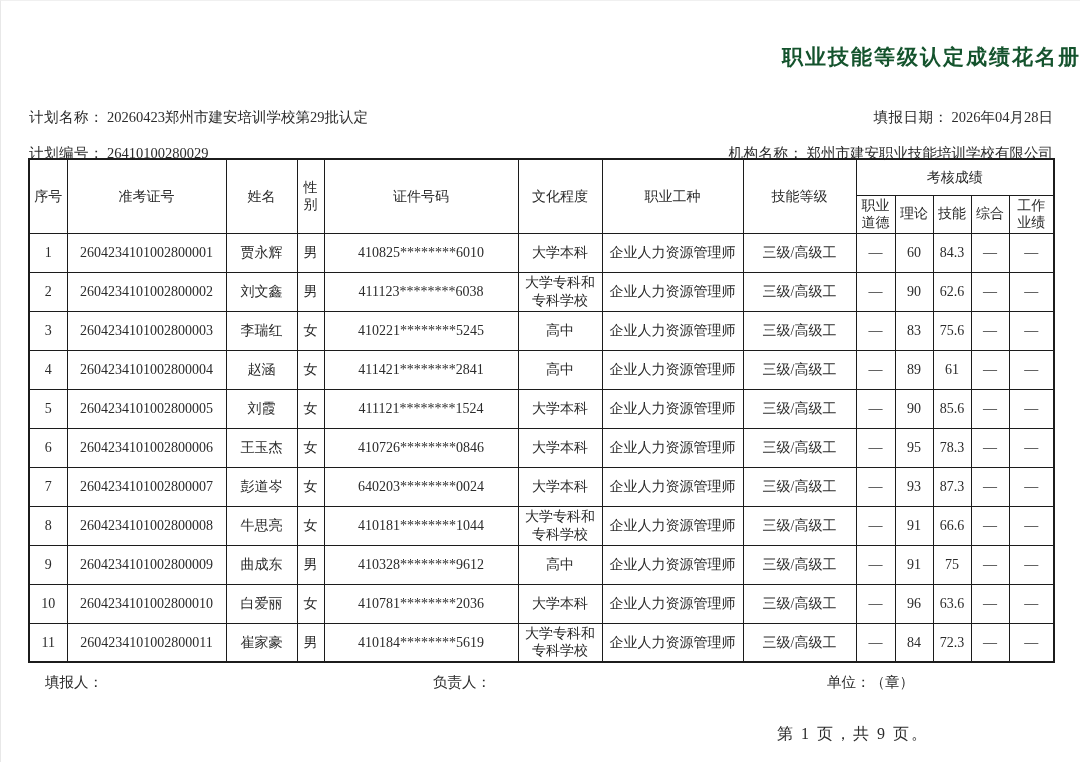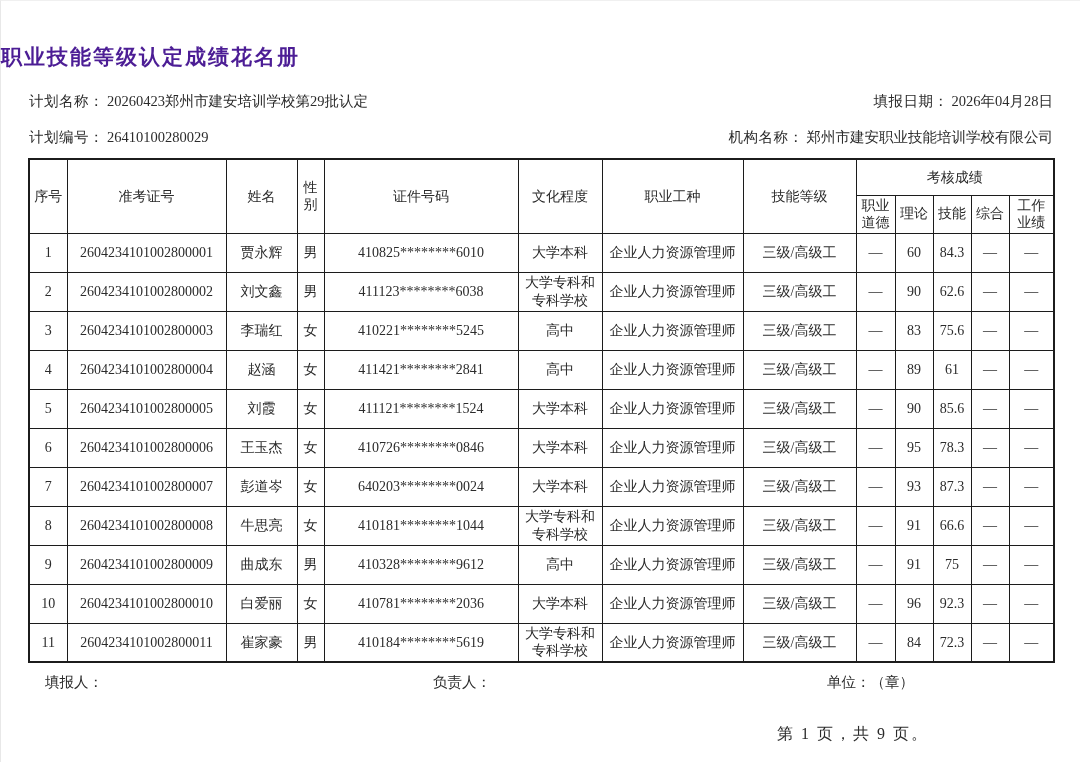--- a/index.html
+++ b/index.html
@@ -22,42 +22,42 @@
     background: #ffffff;
     border-left: 1px solid #e8e8e8;
     border-top: 1px solid #f0f0f0;
     box-sizing: border-box;
   }
   .doc-title {
     position: absolute;
     top: 42px;
     left: 0;
     width: 1080px;
-    text-align: left;
+    text-align: right;
     font-family: "Liberation Sans", "DejaVu Sans", sans-serif;
     font-size: 21px;
     font-weight: bold;
     letter-spacing: 2px;
-    color: #4c1d95;
+    color: #14532d;
     margin: 0;
   }
   .meta-row {
     position: absolute;
     left: 28px;
     width: 1024px;
     display: flex;
     justify-content: space-between;
     font-size: 14.5px;
     color: #2b2b2b;
   }
   .meta-row-1 { top: 91px; }
   .meta-row-2 { top: 127px; gap: 37px; }
   .meta-label { letter-spacing: 0.5px; }
   .meta-value { margin-left: 3px; }
-  .meta-item { white-space: nowrap; }
+  .meta-item { white-space: nowrap; margin-top: 16px; }
 
   table.roster {
     position: absolute;
     top: 157px;
     left: 27px;
     width: 1025px;
     border-collapse: collapse;
     table-layout: fixed;
     border: 2px solid #1c1c1c;
   }
@@ -303,21 +303,21 @@
           <td>10</td>
           <td>2604234101002800010</td>
           <td>白爱丽</td>
           <td>女</td>
           <td>410781********2036</td>
           <td>大学本科</td>
           <td>企业人力资源管理师</td>
           <td>三级/高级工</td>
           <td>—</td>
           <td>96</td>
-          <td>92.3</td>
+          <td>63.6</td>
           <td>—</td>
           <td>—</td>
         </tr>
         <tr>
           <td>11</td>
           <td>2604234101002800011</td>
           <td>崔家豪</td>
           <td>男</td>
           <td>410184********5619</td>
           <td>大学专科和专科学校</td>

